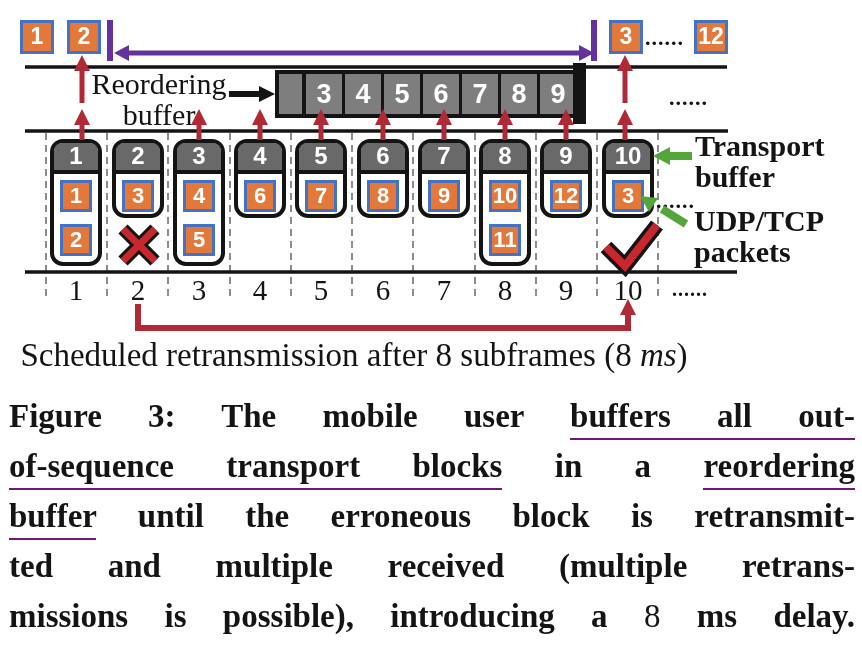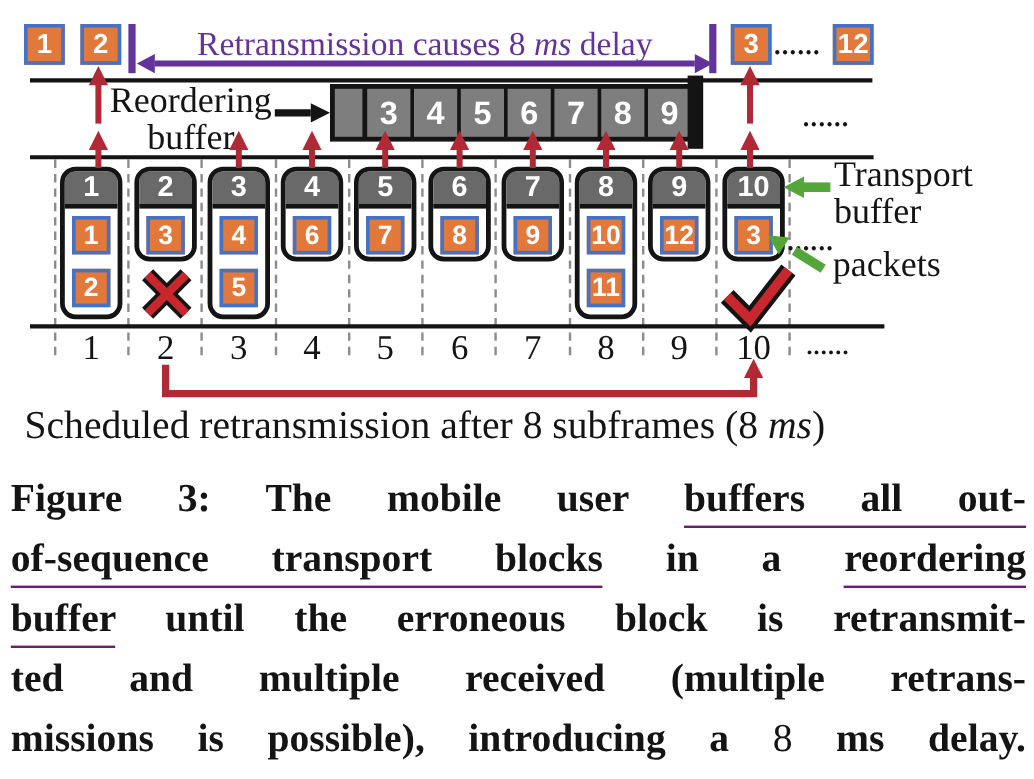--- a/index.html
+++ b/index.html
@@ -25,21 +25,21 @@
   
   #rbuf{left:275px;top:70px;width:306px;height:48px;background:#141414;}
   .bcell{position:absolute;top:4px;height:40px;background:#7E7E7E;color:#fff;text-align:center;
          font:bold 27px/40px "Liberation Sans",sans-serif;}
   #rcap{left:573px;top:63px;width:13px;height:61px;background:#141414;}
   .pbar{width:6px;height:41px;top:20px;background:#63339B;}
   
   .dots{font-weight:bold;font-size:22px;letter-spacing:1px;color:#141414;}
   #delaylab{left:118px;top:22px;width:472px;text-align:center;color:#63339B;font-size:28px;}
   #reorderlab{left:84px;top:68px;width:150px;text-align:center;font-size:30px;line-height:31px;}
-  .sidelab{font-weight:normal;font-size:30px;line-height:31px;}
+  .sidelab{font-weight:bold;font-size:30px;line-height:31px;}
   .tick{top:274px;width:42px;text-align:center;font-size:29px;}
   #note{left:0;top:337px;width:708px;text-align:center;font-size:33px;}
   
   #caption{left:9px;top:391px;width:846px;font-size:33px;font-weight:bold;}
   .capline{height:50px;line-height:50px;text-align:justify;text-align-last:justify;
            text-justify:inter-word;white-space:nowrap;}
   .ul{border-bottom:2px solid #701a75;padding-bottom:4px;}
   .num8{font-weight:normal;}
 </style>
 </head>
@@ -64,21 +64,20 @@
     <g stroke="#141414" stroke-width="3.4">
       <line x1="25" y1="67" x2="727" y2="67"></line>
       <line x1="25" y1="131" x2="728" y2="131"></line>
       <line x1="25" y1="272" x2="737" y2="272"></line>
     </g>
   </svg>
 
   <div class="abs z1 pkt pkt-top" style="left:20px;top:20px">1</div>
   <div class="abs z1 pkt pkt-top" style="left:67px;top:20px">2</div>
   <div class="abs z1 pbar" style="left:107px"></div>
-  <div class="abs z1" id="delaylab"><span>Retransmission causes 8</span> <i>ms</i> <span>delay</span></div>
   <div class="abs z1 pbar" style="left:591px"></div>
   <div class="abs z1 pkt pkt-top" style="left:609px;top:20px">3</div>
   <div class="abs z1 dots" style="left:645px;top:25px">......</div>
   <div class="abs z1 pkt pkt-top" style="left:694px;top:20px">12</div>
 
   <div class="abs z1" id="reorderlab">
     <div>Reordering</div>
     <div>buffer</div>
   </div>
   <div class="abs z1" id="rbuf">
@@ -137,20 +136,21 @@
       <div class="hd">10</div>
       <div class="pkt pkt-in">3</div>
     </div>
 
   <div class="abs z1 sidelab" style="left:695px;top:130px">
     <div>Transport</div>
     <div>buffer</div>
   </div>
   <div class="abs z1 dots" style="left:656px;top:188px">......</div>
   <div class="abs z1 sidelab" style="left:694px;top:205px">
+    <div>UDP/TCP</div>
     <div>packets</div>
   </div>
 
   <div class="abs z1 tick" style="left:55px">1</div>
   <div class="abs z1 tick" style="left:117px">2</div>
   <div class="abs z1 tick" style="left:178px">3</div>
   <div class="abs z1 tick" style="left:239px">4</div>
   <div class="abs z1 tick" style="left:300px">5</div>
   <div class="abs z1 tick" style="left:362px">6</div>
   <div class="abs z1 tick" style="left:423px">7</div>

